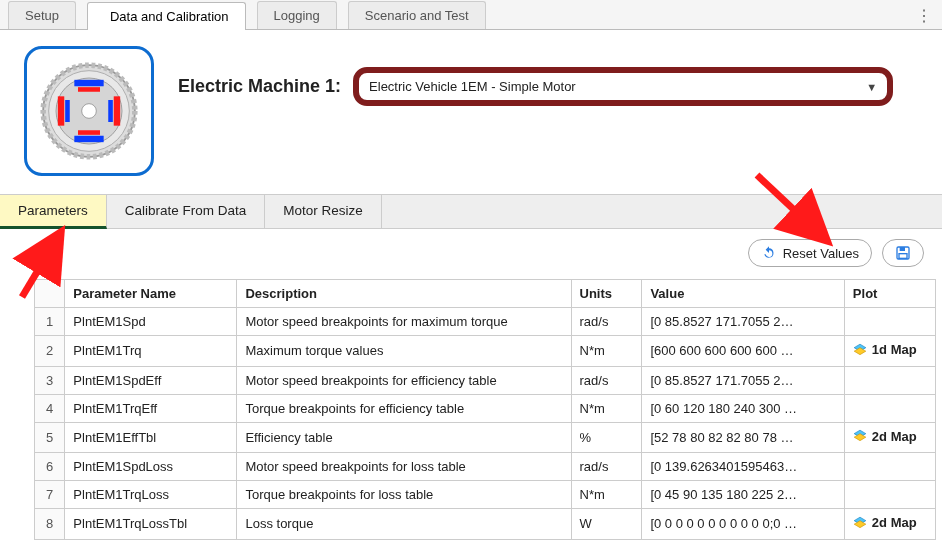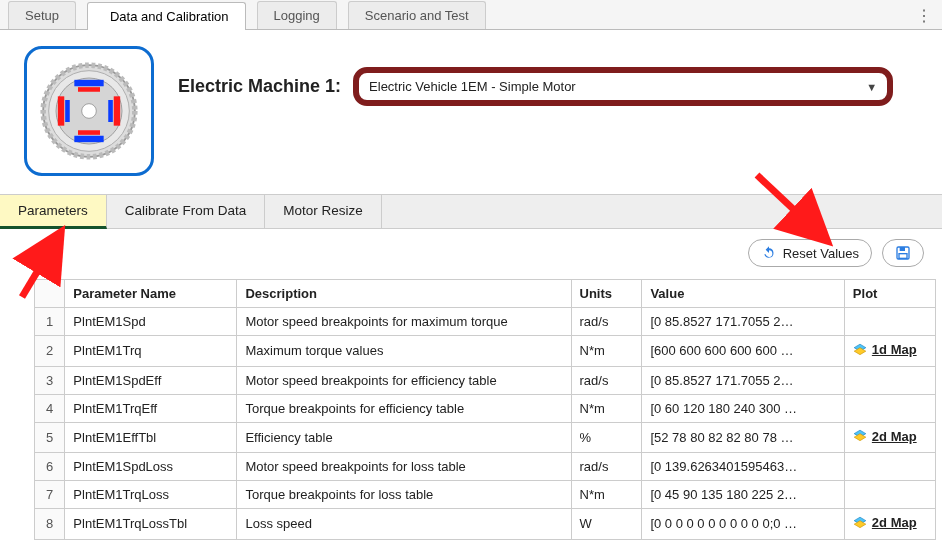--- a/index.html
+++ b/index.html
@@ -162,21 +162,20 @@
   col.c-units { width: 70px; }
   col.c-val   { width: 200px; }
   col.c-plot  { width: 90px; }
   .map-btn {
     display: inline-flex;
     align-items: center;
     gap: 5px;
     font-weight: bold;
     color: #222;
     cursor: pointer;
-    text-decoration: underline;
   }
   .map-ico {
     width: 14px; height: 14px;
   }
   .arrow {
     position: absolute;
     pointer-events: none;
     z-index: 50;
   }
 </style>
@@ -332,21 +331,21 @@
         <td class="rownum">7</td>
         <td>PlntEM1TrqLoss</td>
         <td>Torque breakpoints for loss table</td>
         <td>N*m</td>
         <td>[0 45 90 135 180 225 2…</td>
         <td></td>
       </tr>
       <tr>
         <td class="rownum">8</td>
         <td>PlntEM1TrqLossTbl</td>
-        <td>Loss speed</td>
+        <td>Loss torque</td>
         <td>W</td>
         <td>[0 0 0 0 0 0 0 0 0 0 0;0 …</td>
         <td><span class="map-btn">
             <svg class="map-ico" viewBox="0 0 24 24">
               <polygon points="12,2 22,8 12,14 2,8" fill="#4fc3f7" stroke="#0277bd" stroke-width="1"></polygon>
               <polygon points="12,8 22,14 12,20 2,14" fill="#ffca28" stroke="#c79100" stroke-width="1"></polygon>
             </svg>
             <span>2d Map</span>
           </span></td>
       </tr>

